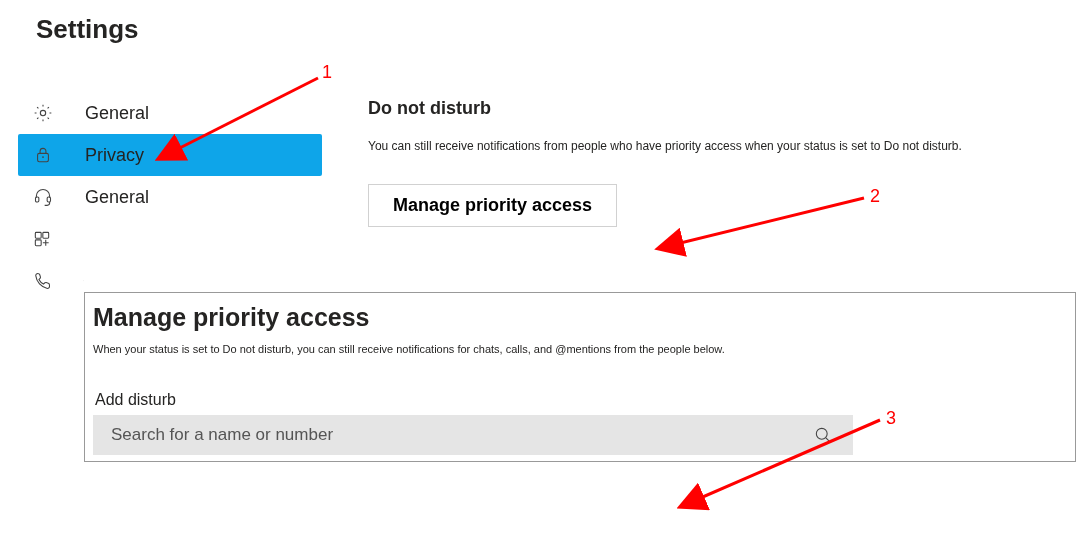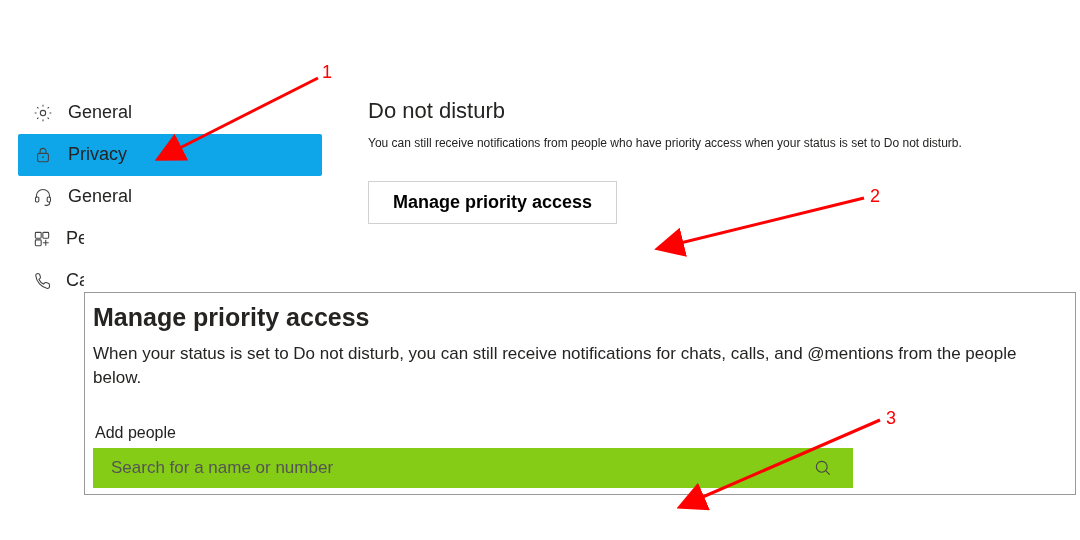--- a/index.html
+++ b/index.html
@@ -1,53 +1,54 @@
 <!DOCTYPE html>
 <html><head>
 <meta charset="utf-8">
 <style>
   * { box-sizing: border-box; margin: 0; padding: 0; }
   html, body { width: 1080px; height: 540px; font-family: "Segoe UI", -apple-system, sans-serif; color: #252423; background: #fff; overflow: hidden; }
   .root { position: relative; width: 1080px; height: 540px; }
   .page-title { position: absolute; left: 36px; top: 14px; font-size: 26px; font-weight: 700; }
   .sidebar { position: absolute; left: 18px; top: 92px; width: 304px; }
-  .side-item { display: flex; align-items: flex-start; gap: 14px; padding: 10px 14px; font-size: 18px; color: #252423; cursor: pointer; border-radius: 2px; }
+  .side-item { display: flex; align-items: center; gap: 31px; padding: 10px 14px; font-size: 18px; color: #252423; cursor: pointer; border-radius: 2px; }
   .side-item.active { background: #0ea5e9; }
   .side-item .icon { width: 22px; height: 22px; display: flex; align-items: center; justify-content: center; }
   .side-item .icon svg { width: 20px; height: 20px; stroke: #444; fill: none; stroke-width: 1.3; }
   .content { position: absolute; left: 368px; top: 98px; width: 680px; }
-  .section-title { font-size: 22px; font-weight: 400; margin-bottom: 10px; }
+  .section-title { font-size: 18px; font-weight: 700; margin-bottom: 18px; }
   .section-text { font-size: 12px; color: #252423; line-height: 1.55; max-width: 620px; margin-bottom: 28px; }
   .btn { display: inline-block; padding: 10px 24px; font-size: 18px; font-weight: 700; border: 1px solid #d1d1d1; background: #fff; cursor: pointer; }
 
   .panel { position: absolute; left: 84px; top: 292px; width: 992px; background: #fff; border: 1px solid #999; padding: 0; }
   .back-row { position: absolute; left: 96px; top: 294px; font-size: 16px; color: #605e5c; display: flex; align-items: center; gap: 6px; cursor: pointer; }
   .back-row .chevron { width: 14px; height: 14px; }
 
   .panel-inner { padding: 0 4px 0 8px; }
   .panel-title { font-size: 25px; font-weight: 700; padding: 10px 0 10px 0; }
-  .panel-text { font-size: 17px; padding: 0 8px 0 0; line-height: 1.4; }
+  .panel-text { font-size: 11px; padding: 0 8px 0 0; line-height: 1.4; }
   .field-label { font-size: 16px; padding: 34px 0 6px 2px; }
-  .search-wrap { position: relative; background: #84cc16; margin: 0 0 6px 0; height: 40px; display: flex; align-items: center; padding: 0 50px 0 18px; width: 760px; max-width: 100%; }
+  .search-wrap { position: relative; background: #e5e5e5; margin: 0 0 6px 0; height: 40px; display: flex; align-items: center; padding: 0 50px 0 18px; width: 760px; max-width: 100%; }
   .search-input { border: none; background: transparent; font-size: 17px; color: #555; width: 100%; outline: none; }
   .search-input::placeholder { color: #555; }
   .search-icon { position: absolute; right: 20px; top: 10px; width: 20px; height: 20px; }
   .search-icon svg { width: 20px; height: 20px; stroke: #444; fill: none; stroke-width: 1.3; }
 
   
   .side-item.trunc { overflow: hidden; white-space: nowrap; width: 66px; }
 
   
   .ann-svg { position: absolute; left: 0; top: 0; width: 1080px; height: 540px; pointer-events: none; }
   .ann-num { position: absolute; font-family: Arial, sans-serif; font-size: 18px; color: #ff0000; font-weight: 400; pointer-events: none; }
 </style>
 </head>
 <body>
 
 <div class="root">
+  <div class="page-title">Settings</div>
 
   <div class="sidebar">
     <div class="side-item">
       <span class="icon">
         <svg viewBox="0 0 24 24">
             <circle cx="12" cy="12" r="3.2"></circle>
             <path d="M12 2v2.2M12 19.8V22M4.9 4.9l1.6 1.6M17.5 17.5l1.6 1.6M2 12h2.2M19.8 12H22M4.9 19.1l1.6-1.6M17.5 6.5l1.6-1.6"></path>
           </svg>
       </span>
       <span>General</span>
@@ -106,21 +107,21 @@
           <path d="M15 5l-7 7 7 7"></path>
         </svg>
     </span>
     <span>Back to settings</span>
   </div>
 
   <div class="panel">
     <div class="panel-inner">
       <div class="panel-title">Manage priority access</div>
       <div class="panel-text">When your status is set to Do not disturb, you can still receive notifications for chats, calls, and @mentions from the people below.</div>
-      <div class="field-label">Add people</div>
+      <div class="field-label">Add disturb</div>
       <div class="search-wrap">
         <input class="search-input" type="text" placeholder="Search for a name or number" style="">
         <span class="search-icon">
           <svg viewBox="0 0 24 24">
               <circle cx="10.5" cy="10.5" r="6.5"></circle>
               <path d="M20 20l-4.5-4.5"></path>
             </svg>
         </span>
       </div>
     </div>

